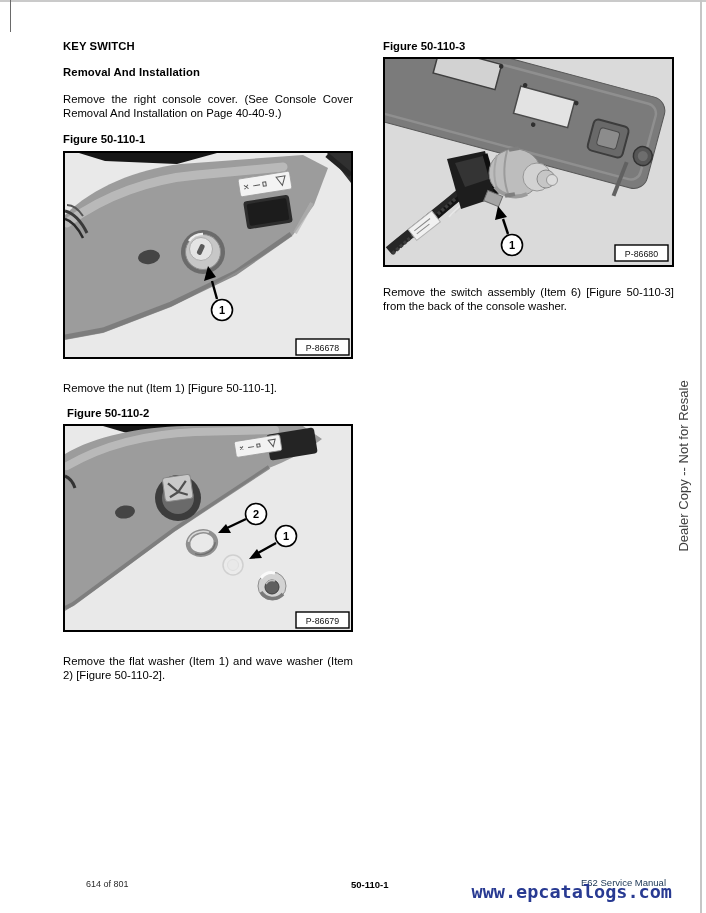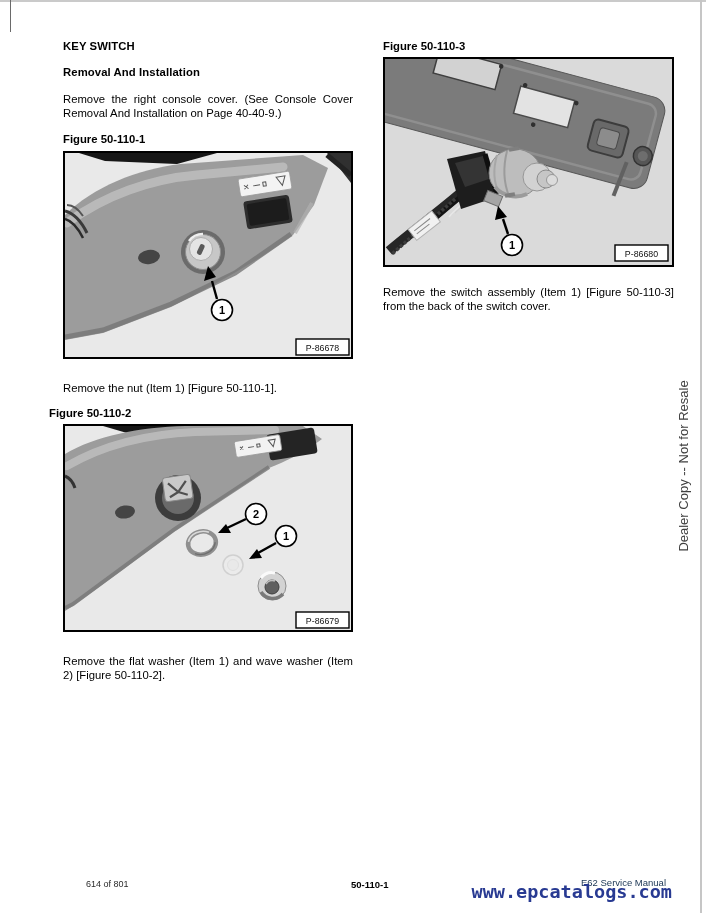--- a/index.html
+++ b/index.html
@@ -19,21 +19,21 @@
   .photoid{font-family:"Liberation Sans",sans-serif;font-size:8.8px;fill:#111;}
   #edge-top{left:0;top:0;width:706px;height:2px;background:#cacaca;}
   #edge-right{left:700px;top:0;width:2px;height:913px;background:#c6c6c6;}
   #edge-scratch{left:10px;top:0;width:1px;height:32px;background:#6a6a6a;}
   #page-title{left:63px;top:40px;}
   #section-subtitle{left:63px;top:66px;}
   #para-intro{left:63px;top:92px;width:290px;}
   #fig1-caption{left:63px;top:133px;}
   #fig1-box{left:63px;top:151px;width:290px;height:208px;}
   #para-step1{left:63px;top:381px;width:290px;}
-  #fig2-caption{left:49px;top:407px;}
+  #fig2-caption{left:67px;top:407px;}
   #fig2-box{left:63px;top:424px;width:290px;height:208px;}
   #para-step2{left:63px;top:654px;width:290px;}
   #fig3-caption{left:383px;top:40px;}
   #fig3-box{left:383px;top:57px;width:291px;height:210px;}
   #para-step3{left:383px;top:285px;width:291px;}
   #side-note{
     left:683px;top:466px;transform:translate(-50%,-50%) rotate(-90deg);
     white-space:nowrap;font-size:13px;color:#404040;
   }
   #footer-pageinfo{left:86px;top:879px;font-size:9px;color:#2b2b2b;}
@@ -236,20 +236,20 @@
       <circle cx="127" cy="186" r="10.5" fill="#fff" stroke="#000" stroke-width="1.6"></circle>
       <text x="127" y="190" text-anchor="middle" class="callout-num">1</text>
     </g>
     <g>
       <rect x="230" y="186" width="53" height="16" fill="#fff" stroke="#000" stroke-width="1.4"></rect>
       <text x="256.5" y="197.5" text-anchor="middle" class="photoid">P-86680</text>
     </g>
   </svg>
 </div>
 
-<div class="abs para" id="para-step3"><span class="jline"><span>Remove the switch assembly (Item 1) </span><span class="ref">[Figure 50-110-3]</span></span><span>from the back of the switch cover.</span></div>
+<div class="abs para" id="para-step3"><span class="jline"><span>Remove the switch assembly (Item 6) </span><span class="ref">[Figure 50-110-3]</span></span><span>from the back of the console washer.</span></div>
 
 <div class="abs" id="side-note" style="color: rgb(64, 64, 64);">Dealer Copy -- Not for Resale</div>
 
 <div class="abs" id="footer-pageinfo">614 of 801</div>
 <div class="abs" id="footer-section">50-110-1</div>
 <div class="abs" id="footer-manual" style="color: rgb(26, 53, 83);">E62 Service Manual</div>
 <div class="abs" id="footer-watermark" style="color: rgb(40, 58, 146);">www.epcatalogs.com</div>
 
 </body></html>

